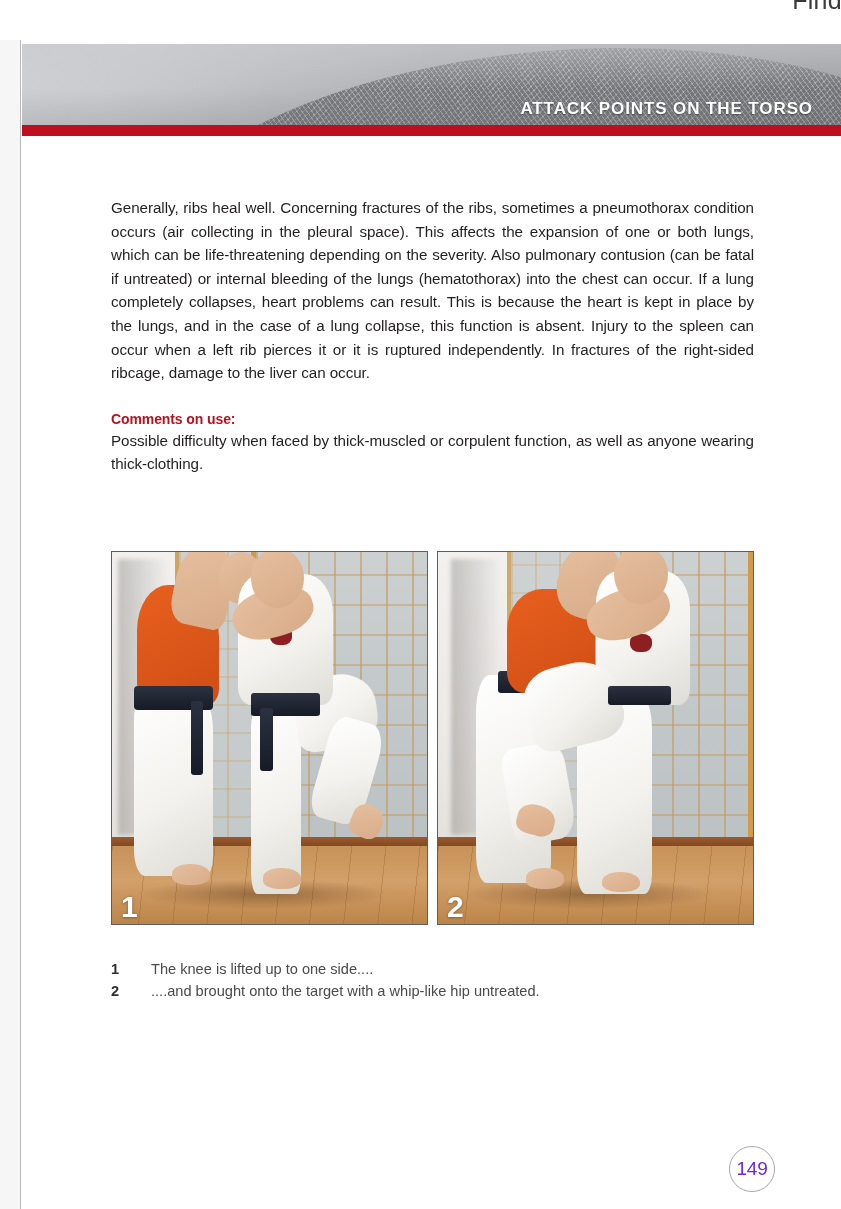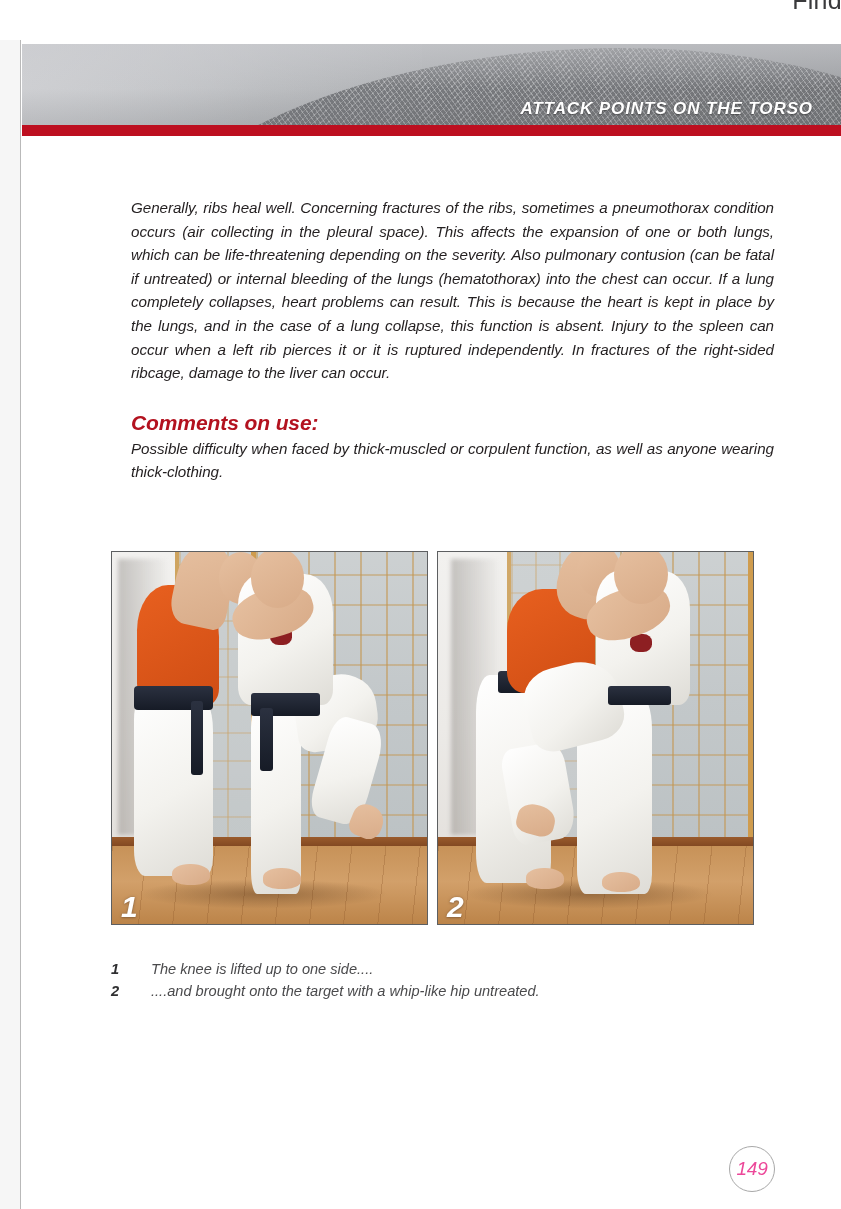--- a/index.html
+++ b/index.html
@@ -57,21 +57,20 @@
     box-sizing: border-box;
   }
   #page-paper {
     position: absolute;
     left: 22px;
     top: 40px;
     width: 819px;
     height: 1169px;
     background: #ffffff;
     overflow: hidden;
-    font-style: italic;
   }
 
   
   #header-band {
     position: absolute;
     left: 0;
     top: 4px;
     width: 819px;
     height: 81px;
     overflow: hidden;
@@ -127,39 +126,38 @@
     height: 11px;
     background: #bd0f20;
   }
 
   
   #content {
     position: absolute;
     left: 89px;
     top: 156px;
     width: 643px;
-    margin-left: 20px;
   }
 
   .body-para {
     font-family: "Liberation Sans", sans-serif;
     font-size: 15.2px;
     line-height: 23.6px;
     color: #231f20;
     text-align: justify;
     margin: 0;
     letter-spacing: -0.05px;
   }
 
   #comments-block {
     margin-top: 26px;
   }
   #comments-heading {
     font-family: "Liberation Sans", sans-serif;
-    font-size: 21px;
+    font-size: 14px;
     font-weight: bold;
     color: #b3121f;
     margin: 0 0 2px 0;
     letter-spacing: -0.1px;
   }
 
   
   #figures {
     position: absolute;
     left: 89px;
@@ -347,21 +345,21 @@
     border: 1px solid #a8a8a8;
     border-radius: 50%;
     display: flex;
     align-items: center;
     justify-content: center;
     box-sizing: border-box;
   }
   #page-number span {
     font-family: "Liberation Sans", sans-serif;
     font-size: 19px;
-    color: #ec4899;
+    color: #6d28d9;
     letter-spacing: -0.3px;
   }
 </style>
 </head>
 <body>
 
 <div id="viewer-root">
 
   <div id="find-bar">
     <span class="find-label">Find text</span>

